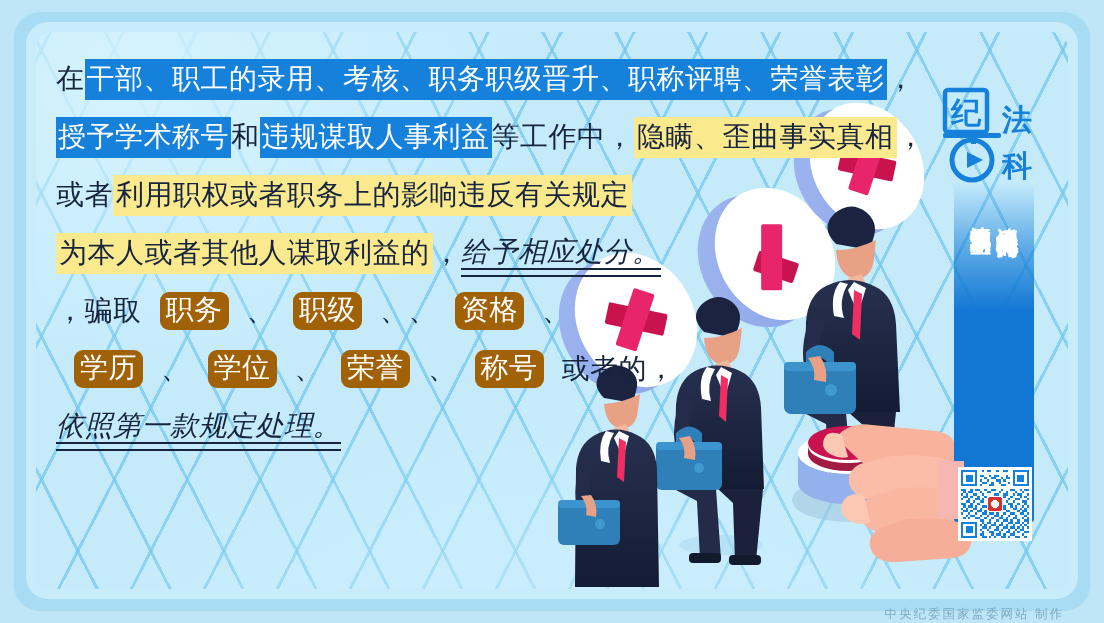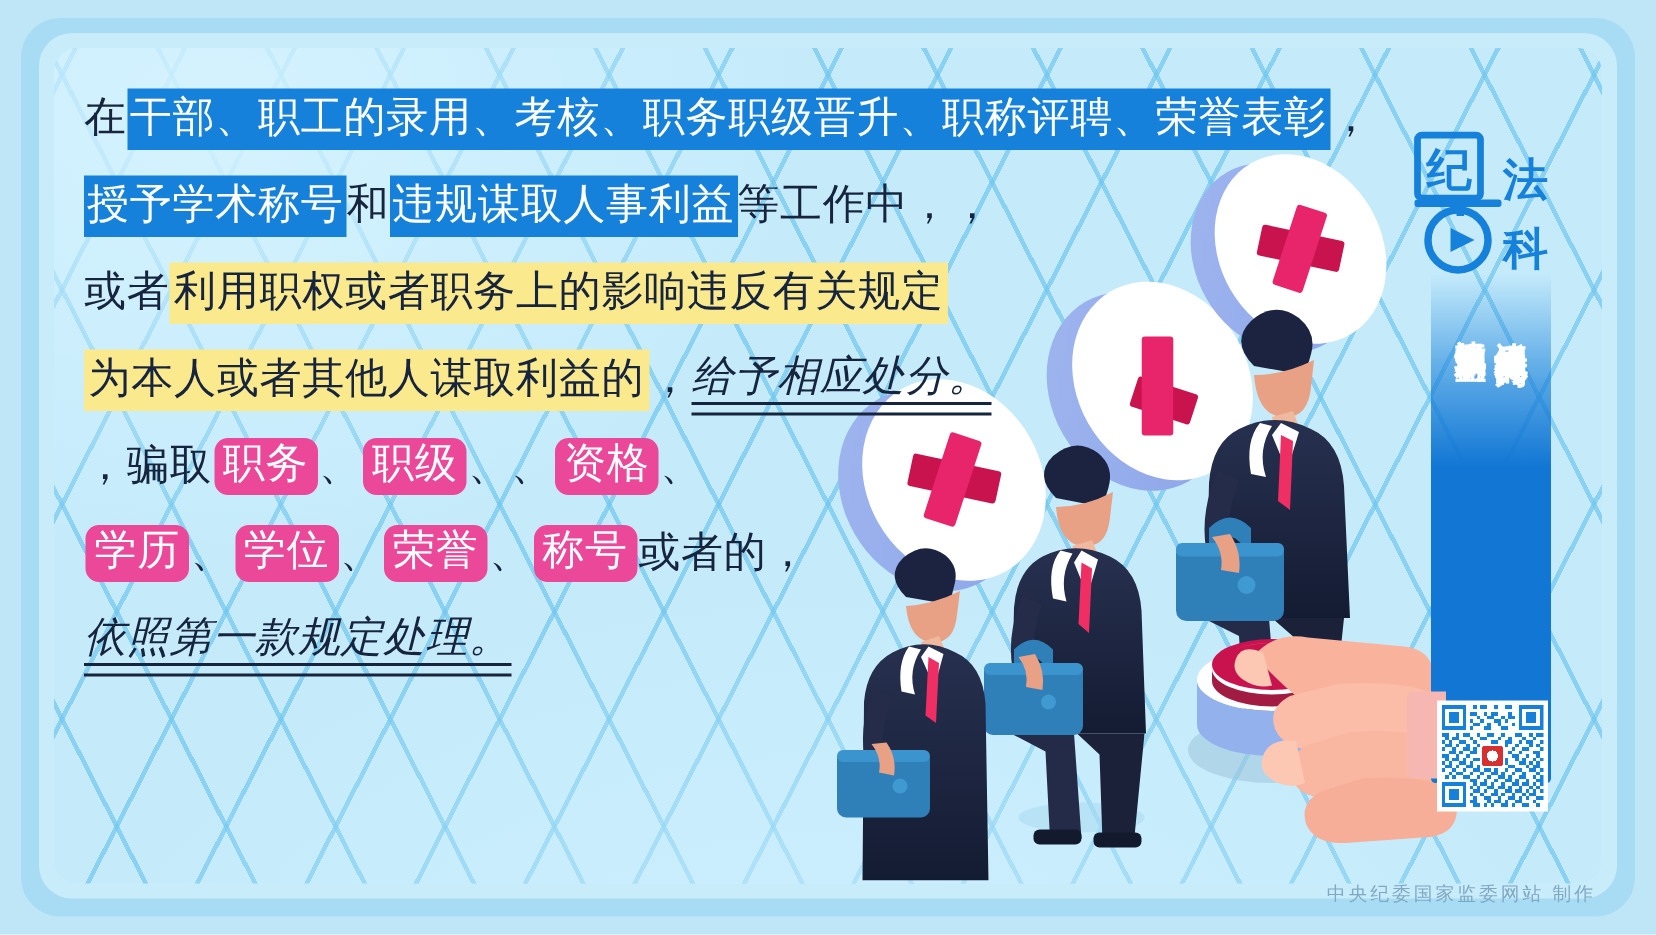--- a/index.html
+++ b/index.html
@@ -92,25 +92,25 @@
     line-height: 1;
   }
   .hl-yellow {
     background: #fae98d;
     color: #16243d;
     padding: 6px 3px 7px 3px;
     line-height: 1;
   }
   .pill {
     display: inline-block;
-    background: #ec4899;
+    background: #a16207;
     color: #ffffff;
     border-radius: 9px;
     padding: 4px 6px 6px 6px;
-    margin: 0 1px;
+    margin: 0 18px;
     line-height: 1;
   }
   .dunder {
     position: relative;
     display: inline-block;
     padding-bottom: 2px;
     font-style: italic;
   }
   .dunder::after {
     content: "";
@@ -175,21 +175,21 @@
   .pink-tab {
     position: absolute;
     right: 104px; bottom: 70px;
     width: 26px; height: 58px;
     background: #f6b7b2;
     border-radius: 4px 0 0 4px;
   }
 
   .footer {
     position: absolute;
-    right: 40px; bottom: 18px;
+    right: 40px; bottom: 0;
     font-size: 12.5px;
     color: #7fa8c4;
     letter-spacing: 2px;
     font-family: "Liberation Sans", sans-serif;
   }
 </style>
 </head>
 <body>
 
 <div id="stage">
@@ -324,20 +324,21 @@
         <span class="plain">在</span>
           <span class="hl-blue">干部、职工的录用、考核、职务职级晋升、职称评聘、荣誉表彰</span>
           <span class="plain">，</span>
       </div>
 
       <div class="line">
         <span class="hl-blue">授予学术称号</span>
           <span class="plain">和</span>
           <span class="hl-blue">违规谋取人事利益</span>
           <span class="plain">等工作中，</span>
+          <span class="hl-yellow">隐瞒、歪曲事实真相</span>
           <span class="plain">，</span>
       </div>
 
       <div class="line">
         <span class="plain">或者</span>
           <span class="hl-yellow">利用职权或者职务上的影响违反有关规定</span>
       </div>
 
       <div class="line">
         <span class="hl-yellow">为本人或者其他人谋取利益的</span>

